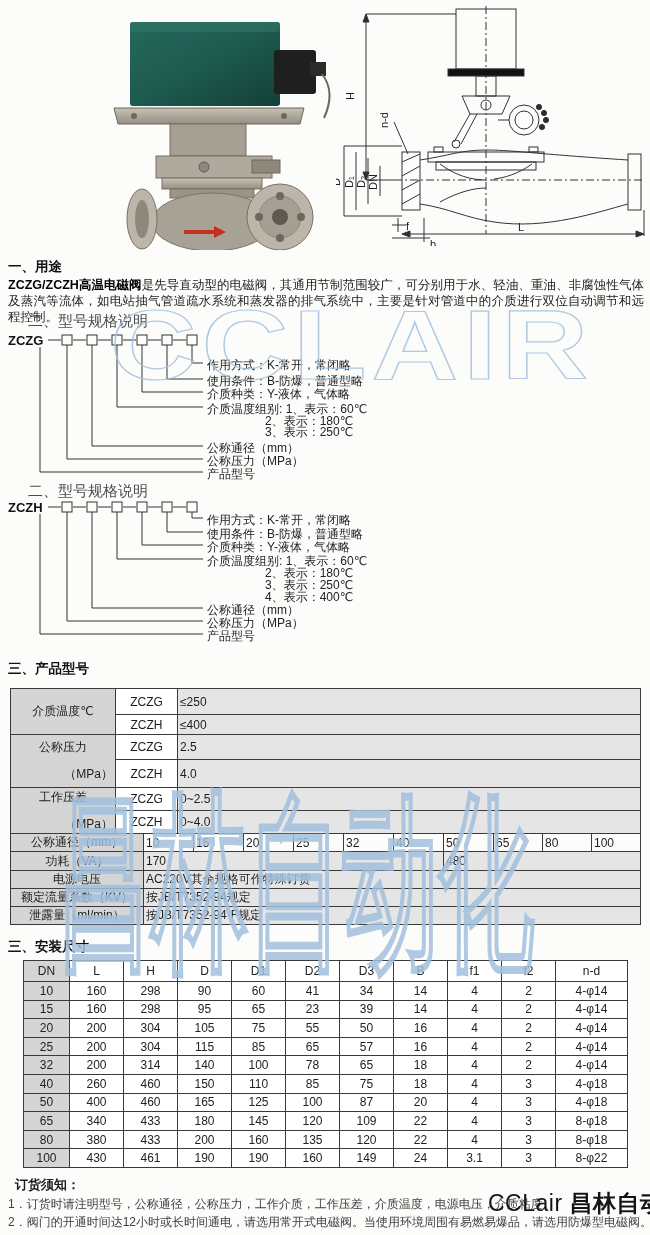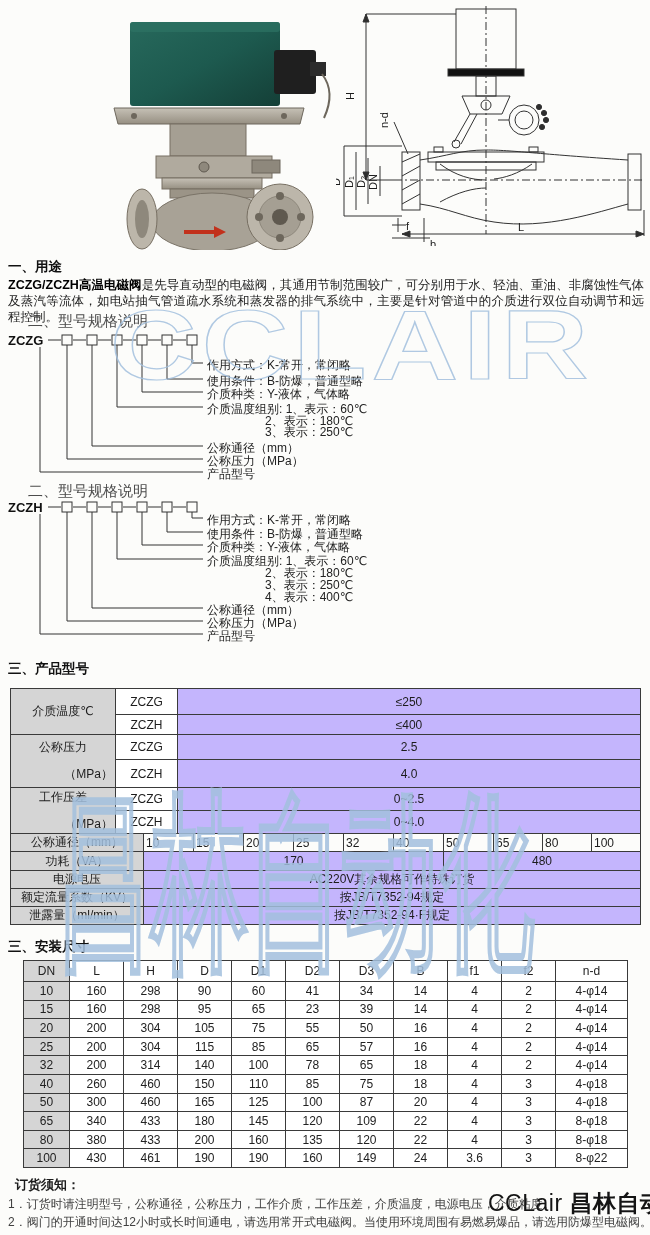--- a/index.html
+++ b/index.html
@@ -14,21 +14,21 @@
   .diag{position:absolute;}
   .code-label{position:absolute;left:0;top:0;font-size:13px;font-weight:bold;color:#111;}
   .dlabel{position:absolute;font-size:12px;color:#222;white-space:nowrap;font-weight:500;}
   .dg-svg{position:absolute;left:0;top:0;}
   
   table{border-collapse:collapse;table-layout:fixed;}
   .ttab td,.ttab th{border:1px solid #3a3a3a;font-size:12px;padding:0 2px;overflow:hidden;}
   .ttab .lbl{background:#d5d5d5;text-align:center;vertical-align:middle;}
   .ttab .lbl .sub2{display:block;text-align:right;padding-left:14px;margin-top:10px;}
   .ttab .mdl{text-align:center;background:#fff;}
-  .ttab .val{text-align:center;background:#c4b5fd;}
+  .ttab .val{text-align:left;background:#e5e5e5;}
   .itab th{background:#fff;font-weight:normal;}
   .itab th,.itab td{border:1px solid #3a3a3a;font-size:12px;text-align:center;padding:0;background:#fff;color:#222;}
   .itab th:first-child,.itab td.first{background:#d5d5d5;}
   .itab th.first{background:#d5d5d5;}
   .order-h{font-size:13px;font-weight:bold;}
   .order-li{font-size:12px;color:#404040;white-space:nowrap;}
   .logo{font-size:23px;color:#141414;white-space:nowrap;letter-spacing:0.5px;}
   .logo .cn{font-weight:bold;}
   
   .wm{position:absolute;color:transparent;-webkit-text-stroke:1.5px #a3c0de;
@@ -449,21 +449,21 @@
           <td>110</td>
           <td>85</td>
           <td>75</td>
           <td>18</td>
           <td>4</td>
           <td>3</td>
           <td>4-φ18</td>
         </tr>
         <tr style="height: 18.6px;">
           <td class="first">50</td>
-          <td>300</td>
+          <td>400</td>
           <td>460</td>
           <td>165</td>
           <td>125</td>
           <td>100</td>
           <td>87</td>
           <td>20</td>
           <td>4</td>
           <td>3</td>
           <td>4-φ18</td>
         </tr>
@@ -495,21 +495,21 @@
         </tr>
         <tr style="height: 18.6px;">
           <td class="first">100</td>
           <td>430</td>
           <td>461</td>
           <td>190</td>
           <td>190</td>
           <td>160</td>
           <td>149</td>
           <td>24</td>
-          <td>3.6</td>
+          <td>3.1</td>
           <td>3</td>
           <td>8-φ22</td>
         </tr>
       </tbody>
   </table>
 
   <div class="abs order-h" style="left:15px;top:1176px;">订货须知：</div>
   <div class="abs order-li" style="left:8px;top:1196px;">1．订货时请注明型号，公称通径，公称压力，工作介质，工作压差，介质温度，电源电压，介质粘度。</div>
   <div class="abs order-li" style="left:8px;top:1214px;">2．阀门的开通时间达12小时或长时间通电，请选用常开式电磁阀。当使用环境周围有易燃易爆品，请选用防爆型电磁阀。</div>
 

